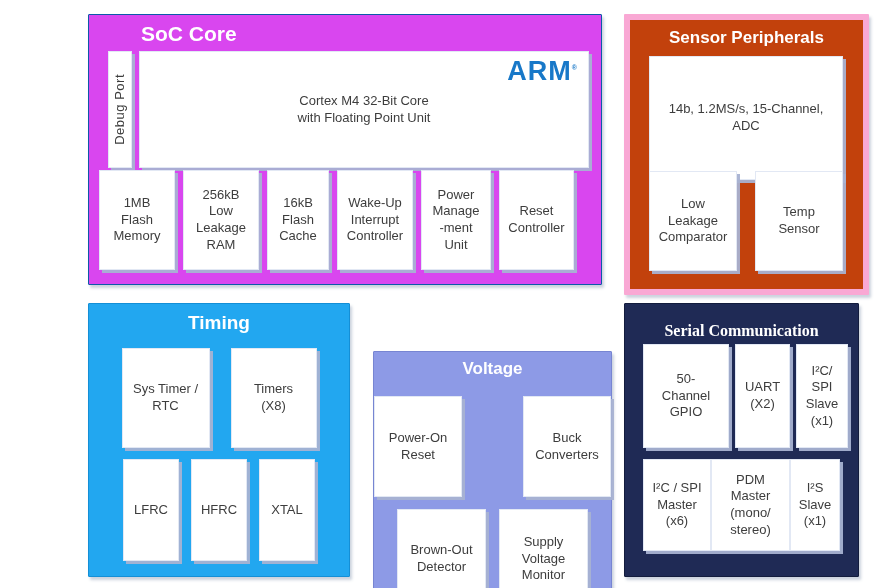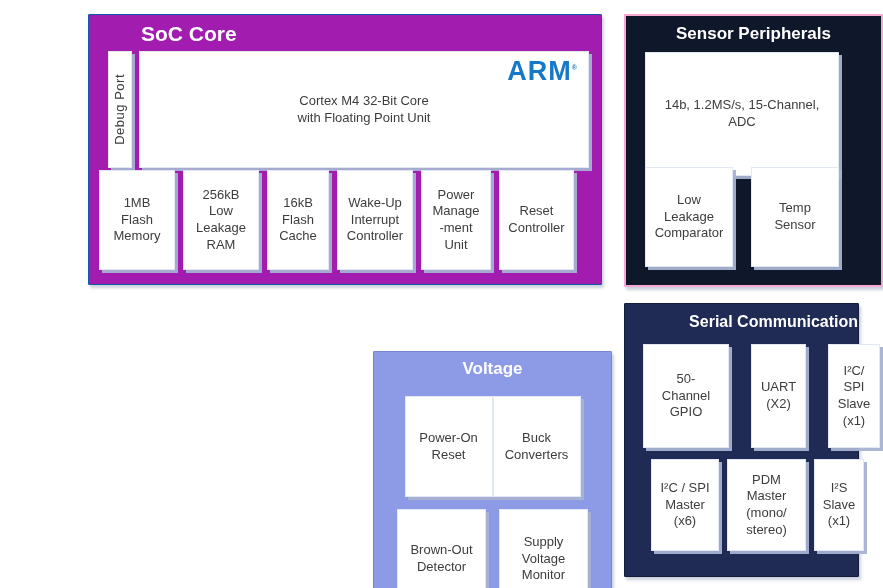--- a/index.html
+++ b/index.html
@@ -19,66 +19,66 @@
     display:flex;align-items:center;justify-content:center;
     text-align:center;white-space:pre-line;
     font-size:13px;line-height:1.28;
     border:1px solid #e2e8f4;
     box-shadow:3px 3px 0 rgba(168,178,210,0.95);
     box-sizing:border-box;
   }
   .row{position:absolute;display:flex;}
 
   
-  #panel-soc{left:88px;top:14px;width:512px;height:269px;background:#a21caf;border:1px solid #0d5aa8;}
+  #panel-soc{left:88px;top:14px;width:512px;height:269px;background:#d946ef;border:1px solid #0d5aa8;}
   #soc-title{position:absolute;left:52px;top:7px;font-size:21px;}
   #debug-port{position:absolute;left:19px;top:36px;width:24px;height:117px;padding:0;}
   #debug-port .vtext{
     writing-mode:vertical-rl;transform:rotate(180deg);
     font-size:13px;color:#3d3d3d;letter-spacing:0.5px;
   }
   #core-box{position:absolute;left:50px;top:36px;width:450px;height:117px;}
   #arm-logo{
     position:absolute;top:2px;right:10px;
     color:#1878c8;font-weight:bold;font-size:27px;letter-spacing:1px;
     font-family:"Liberation Sans",sans-serif;
   }
   #arm-logo sup{font-size:7px;vertical-align:super;}
   #soc-row{left:10px;top:155px;gap:8px;}
   #soc-row .blk{height:100px;}
 
   
-  #panel-sensor{left:624px;top:14px;width:233px;height:269px;background:#0f172a;border:2px solid #f9a8d4;padding-left:22px;}
+  #panel-sensor{left:624px;top:14px;width:233px;height:269px;background:#c2410c;border:6px solid #f9a8d4;}
   #sensor-title{position:absolute;left:0;right:0;top:8px;text-align:center;font-size:17px;}
   #adc-box{position:absolute;left:19px;top:36px;width:194px;height:124px;}
   #sensor-row{left:19px;top:151px;width:194px;justify-content:space-between;}
   #sensor-row .blk{width:88px;height:100px;}
 
   
   #panel-timing{left:88px;top:303px;width:260px;height:272px;background:#22a7f0;border:1px solid #148fd6;}
   #timing-title{position:absolute;left:0;right:0;top:8px;text-align:center;font-size:19px;}
   #timing-row1{left:0;right:0;top:44px;justify-content:center;gap:21px;}
   #timing-row1 .blk{height:100px;}
   #timing-row2{left:0;right:0;top:155px;justify-content:center;gap:12px;}
   #timing-row2 .blk{width:56px;height:102px;}
 
   
   #panel-voltage{left:373px;top:303px;width:237px;height:272px;background:#8d9ae6;border:1px solid #7785d2;margin-top:48px;}
   #voltage-title{position:absolute;left:0;right:0;top:7px;text-align:center;font-size:17px;}
-  #voltage-row1{left:0;right:0;top:44px;justify-content:center;}
+  #voltage-row1{left:0;right:0;top:44px;justify-content:space-between;}
   #voltage-row1 .blk{width:88px;height:101px;}
   #voltage-row2{left:0;right:0;top:157px;justify-content:center;gap:13px;}
   #voltage-row2 .blk{width:89px;height:100px;}
 
   
   #panel-serial{left:624px;top:303px;width:233px;height:272px;background:#1f2a55;border:1px solid #131c3d;}
-  #serial-title{position:absolute;left:0;right:0;top:9px;text-align:right;font-size:16px;}
-  #serial-row1{left:18px;top:40px;gap:22px;}
+  #serial-title{position:absolute;left:0;right:0;top:18px;text-align:center;font-size:16px;font-family:Liberation Serif, serif;}
+  #serial-row1{left:18px;top:40px;gap:6px;}
   #serial-row1 .blk{height:104px;}
-  #serial-row2{left:18px;top:155px;gap:8px;margin-left:8px;}
+  #serial-row2{left:18px;top:155px;}
   #serial-row2 .blk{height:92px;}
 </style>
 </head>
 <body>
 
 <div class="canvas">
 
   <div class="panel" id="panel-soc">
     <div class="panel-title" id="soc-title">SoC Core</div>
 
@@ -123,20 +123,36 @@
 
     <div class="row" id="sensor-row">
       <div class="blk">Low
 Leakage
 Comparator</div>
       <div class="blk">Temp
 Sensor</div>
     </div>
   </div>
 
+  <div class="panel" id="panel-timing">
+    <div class="panel-title" id="timing-title">Timing</div>
+
+    <div class="row" id="timing-row1">
+      <div class="blk" style="width:88px">Sys Timer /
+RTC</div>
+      <div class="blk" style="width:86px">Timers
+(X8)</div>
+    </div>
+
+    <div class="row" id="timing-row2">
+      <div class="blk">LFRC</div>
+      <div class="blk">HFRC</div>
+      <div class="blk">XTAL</div>
+    </div>
+  </div>
 
   <div class="panel" id="panel-voltage">
     <div class="panel-title" id="voltage-title">Voltage</div>
 
     <div class="row" id="voltage-row1">
       <div class="blk">Power-On
 Reset</div>
       <div class="blk">Buck
 Converters</div>
     </div>

